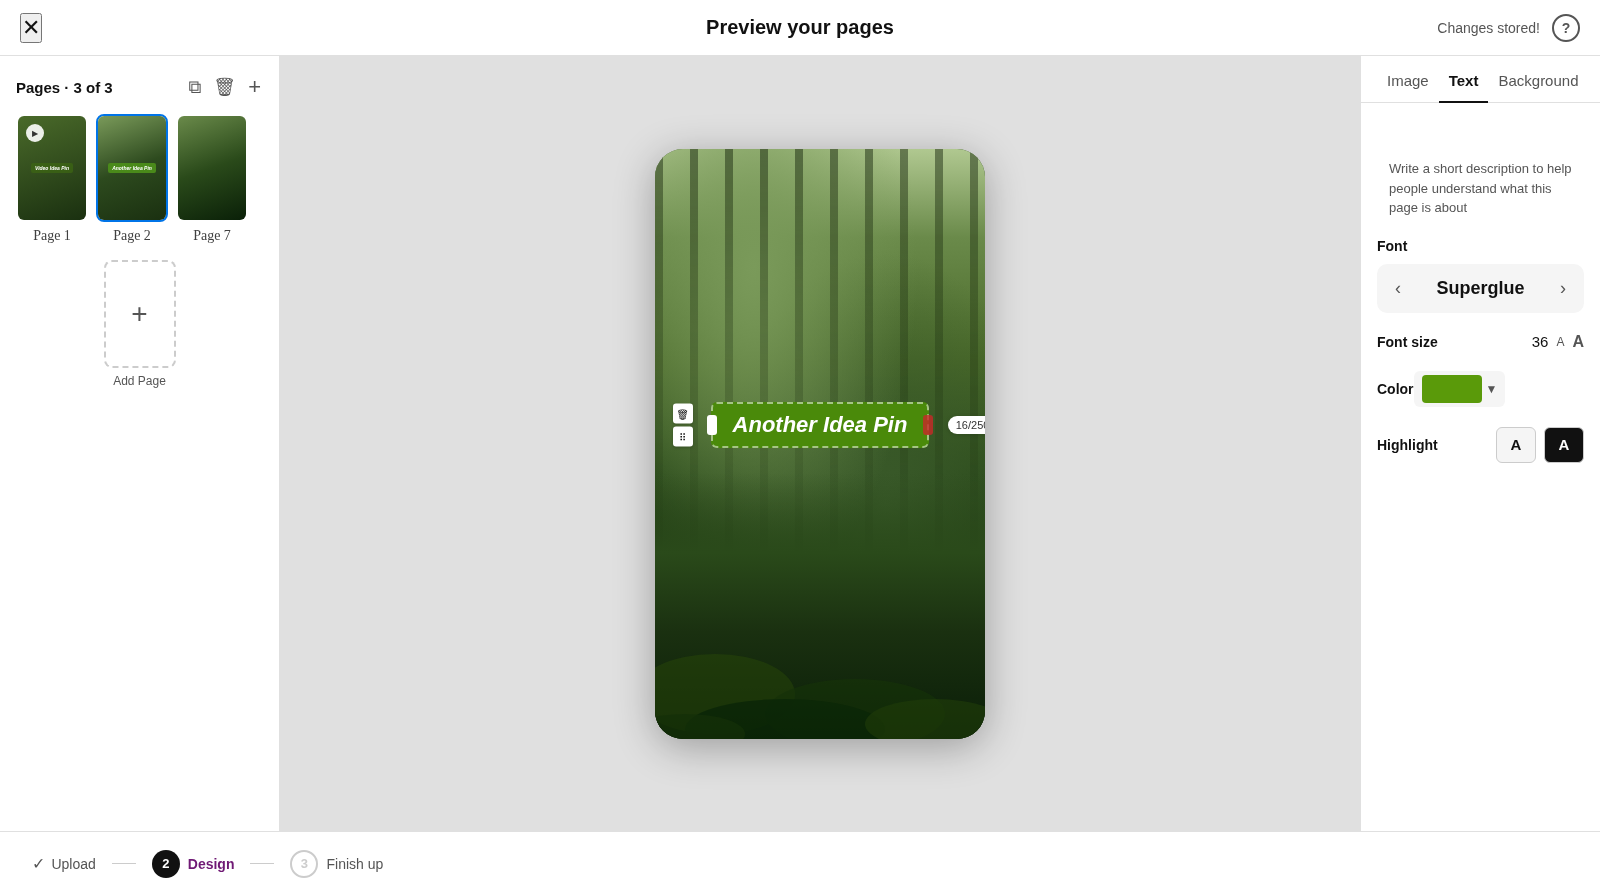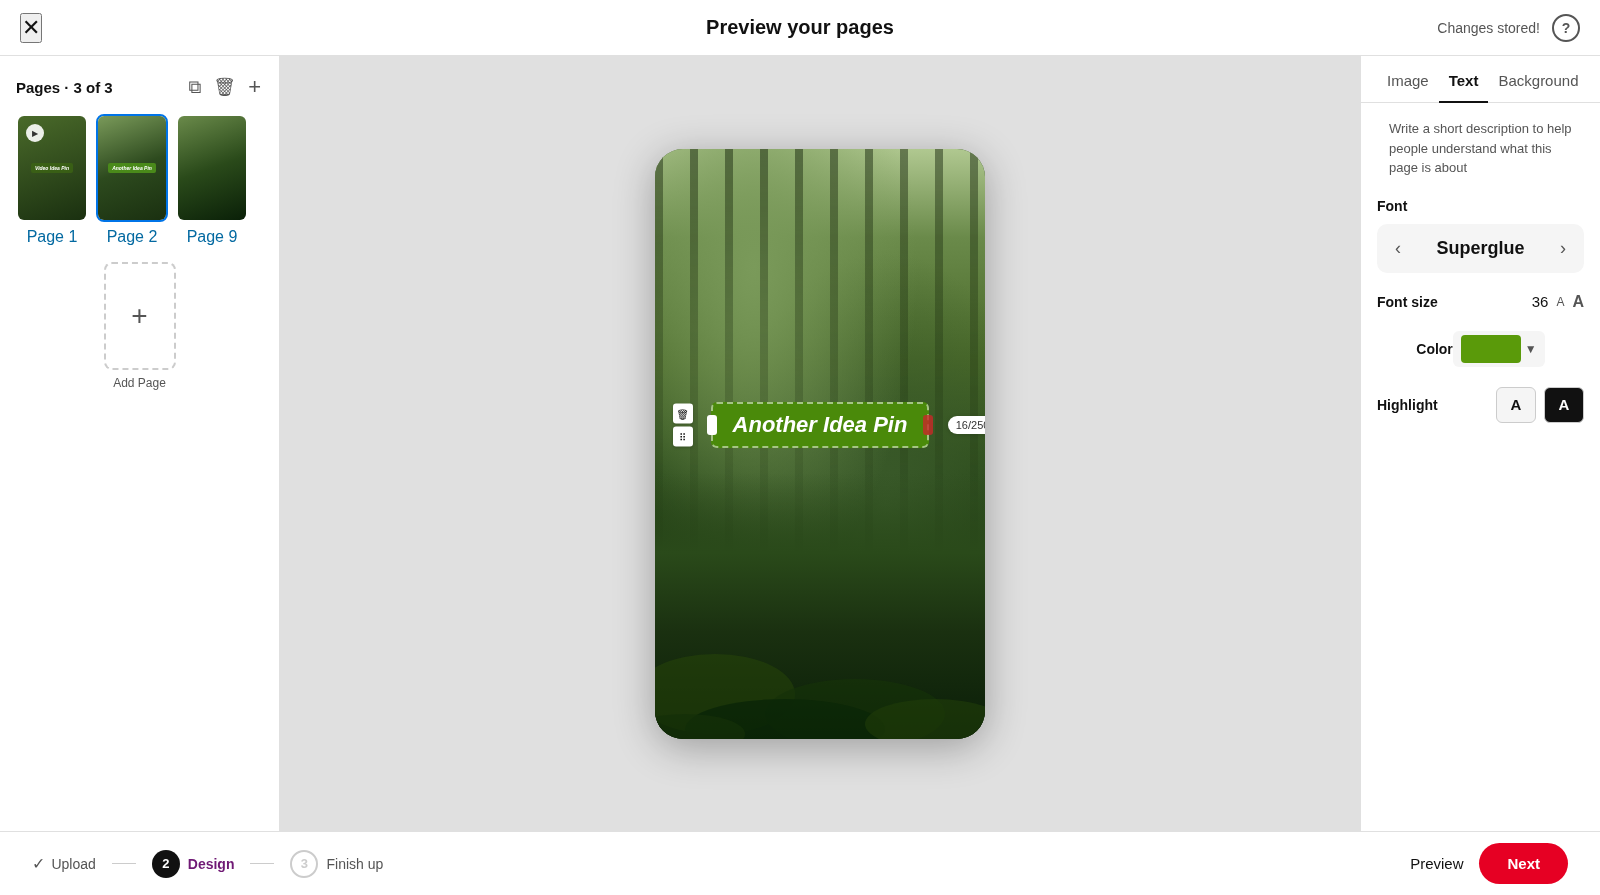--- a/index.html
+++ b/index.html
@@ -116,22 +116,23 @@
       height: 108px;
       border-radius: 8px;
       overflow: hidden;
       position: relative;
       border: 2px solid transparent;
     }
     .page-thumb-img.active {
       border-color: #0074e8;
     }
     .thumb-label {
-      font-size: 16px;
-      color: #0369a1;
+      font-size: 14px;
+      color: #404040;
+      font-family: Liberation Serif, serif;
     }
 
     .add-page-btn {
       width: 72px;
       height: 108px;
       border: 2px dashed #ccc;
       border-radius: 8px;
       display: flex;
       flex-direction: column;
       align-items: center;
@@ -239,20 +240,21 @@
 
     
     .right-panel {
       width: 240px;
       background: #fff;
       border-left: 1px solid #e0e0e0;
       display: flex;
       flex-direction: column;
       padding: 0;
       overflow-y: auto;
+      gap: 40px;
     }
     .panel-tabs {
       display: flex;
       border-bottom: 1px solid #e0e0e0;
       padding: 0 16px;
     }
     .panel-tab {
       padding: 16px 10px 12px;
       font-size: 15px;
       font-weight: 500;
@@ -357,21 +359,21 @@
     }
     .align-line {
       height: 2px;
       background: #555;
       border-radius: 1px;
     }
 
     .color-row {
       display: flex;
       align-items: center;
-      justify-content: center;
+      justify-content: flex-start;
     }
     .color-picker {
       display: flex;
       align-items: center;
       gap: 4px;
       background: #f5f5f5;
       border-radius: 6px;
       padding: 4px 8px;
       cursor: pointer;
     }
@@ -542,21 +544,21 @@
             <div style="font-size:5px;font-weight:700;color:#fff;background:#4a8a1a;padding:2px 4px;border-radius:2px;font-style:italic;text-align:center;">Another Idea Pin</div>
           </div>
         </div>
         <span class="thumb-label">Page 2</span>
       </div>
 
       <div class="page-thumbnail">
         <div class="page-thumb-img">
           <div style="width:100%;height:100%;background:linear-gradient(160deg,#6a8a4a,#2a4a1a,#0a2008);"></div>
         </div>
-        <span class="thumb-label">Page 9</span>
+        <span class="thumb-label">Page 7</span>
       </div>
     </div>
 
     <div class="add-page-container">
       <button class="add-page-btn">
         <span class="add-page-plus">+</span>
       </button>
       <span class="add-page-label">Add Page</span>
     </div>
   </div>
@@ -664,17 +666,13 @@
     </div>
 
     <div class="step-divider"></div>
 
     <div class="step">
       <div class="step-circle upcoming">3</div>
       <span class="step-label">Finish up</span>
     </div>
   </div>
 
-  <div class="bottom-right">
-    <button class="preview-btn">Preview</button>
-    <button class="next-btn">Next</button>
-  </div>
 </div>
 
 </body></html>

